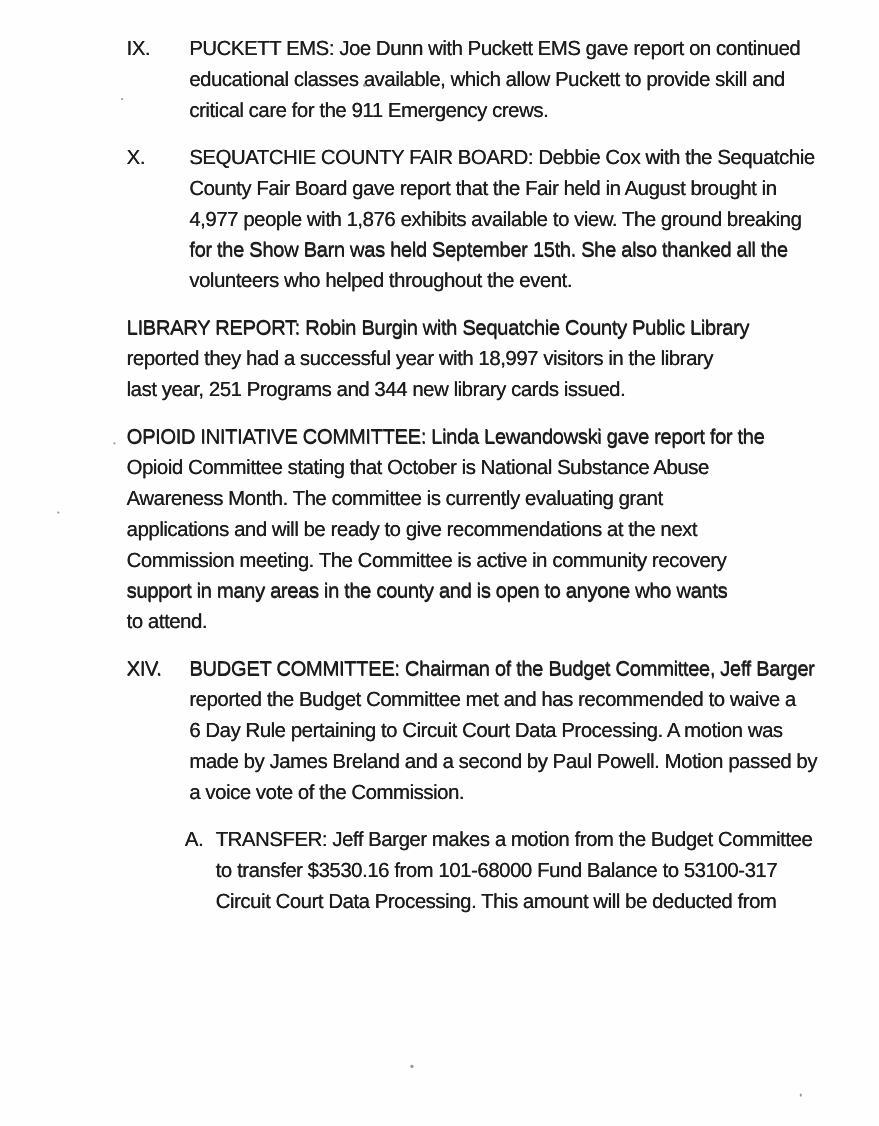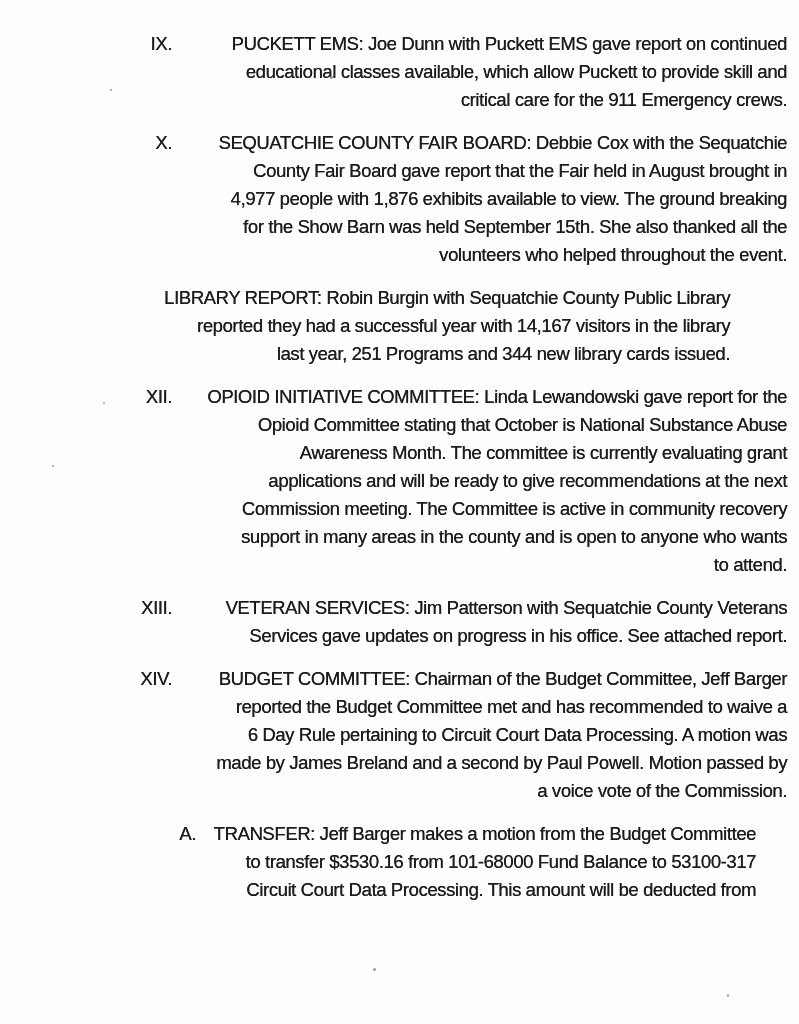--- a/index.html
+++ b/index.html
@@ -22,21 +22,20 @@
     left: 115px;
     width: 672px;
   }
   .item {
     display: flex;
     margin-bottom: 15px;
     font-size: 18.5px;
     line-height: 28px;
     letter-spacing: -0.4px;
     text-shadow: 0.25px 0.25px 0 currentColor;
-    text-align: right;
   }
   .item .numeral {
     flex: 0 0 57px;
     width: 57px;
   }
   .item .text {
     width: 615px;
     white-space: pre-line;
   }
   .item.sub {
@@ -80,40 +79,34 @@
       <div class="numeral">X.</div>
       <div class="text">SEQUATCHIE COUNTY FAIR BOARD: Debbie Cox with the Sequatchie
 County Fair Board gave report that the Fair held in August brought in
 4,977 people with 1,876 exhibits available to view. The ground breaking
 for the Show Barn was held September 15th.  She also thanked all the
 volunteers who helped throughout the event.</div>
     </div>
 
     <div class="item">
       <div class="text">LIBRARY REPORT: Robin Burgin with Sequatchie County Public Library
-reported they had a successful year with 14,167 visitors in the library
+reported they had a successful year with 18,997 visitors in the library
 last year, 251 Programs and 344 new library cards issued.</div>
     </div>
 
     <div class="item">
-      <div class="numeral">XII.</div>
       <div class="text">OPIOID INITIATIVE COMMITTEE: Linda Lewandowski gave report for the
 Opioid Committee stating that October is National Substance Abuse
 Awareness Month. The committee is currently evaluating grant
 applications and will be ready to give recommendations at the next
 Commission meeting. The Committee is active in community recovery
 support in many areas in the county and is open to anyone who wants
 to attend.</div>
     </div>
 
-    <div class="item">
-      <div class="numeral">XIII.</div>
-      <div class="text">VETERAN SERVICES: Jim Patterson with Sequatchie County Veterans
-Services gave updates on progress in his office. See attached report.</div>
-    </div>
 
     <div class="item">
       <div class="numeral">XIV.</div>
       <div class="text">BUDGET COMMITTEE: Chairman of the Budget Committee, Jeff Barger
 reported the Budget Committee met and has recommended to waive a
 6 Day Rule pertaining to Circuit Court Data Processing. A motion was
 made by James Breland and a second by Paul Powell. Motion passed by
 a voice vote of the Commission.</div>
     </div>
 

